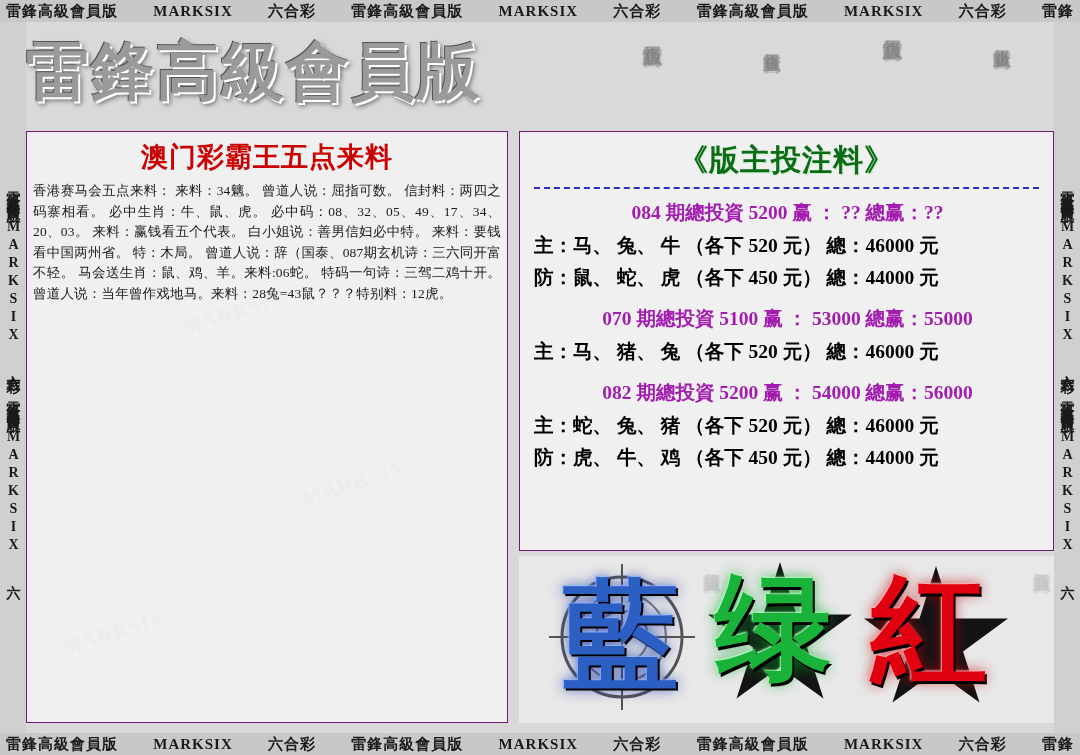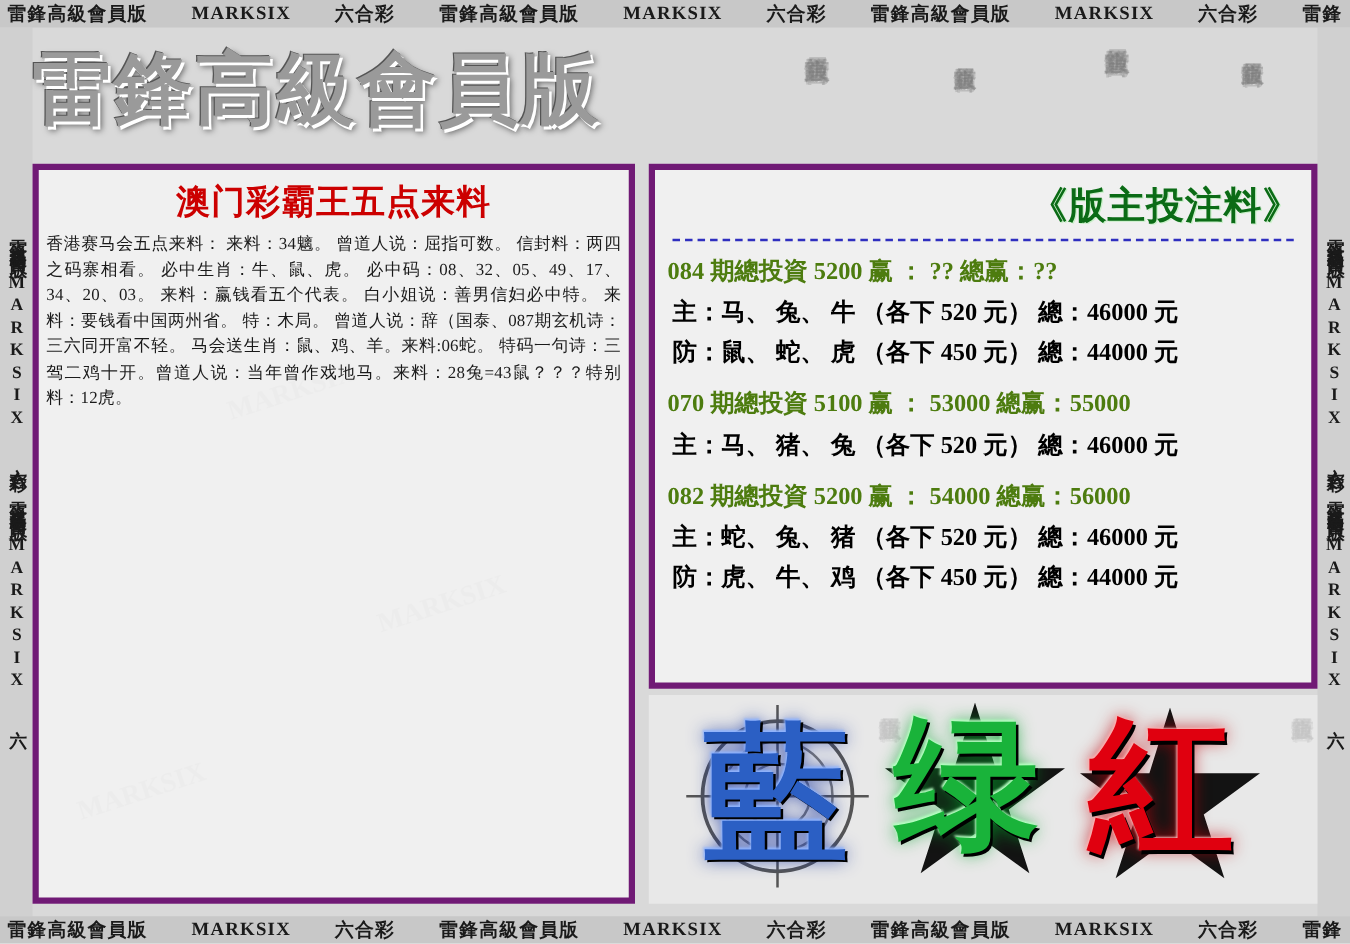--- a/index.html
+++ b/index.html
@@ -113,21 +113,21 @@
   .issue .num {
     font-size: 30px;
     letter-spacing: 1px;
   }
   .issue .suf { font-size: 20px; display:block; margin-top: 8px;}
 
   
   .panel {
     position: absolute;
     background: rgba(242,242,242,0.88);
-    border: 5px solid #701a75;
+    border: 1px solid #701a75;
     box-sizing: border-box;
   }
   .panel-left {
     left: 26px;
     top: 131px;
     width: 482px;
     height: 592px;
     padding: 4px 6px;
   }
   .panel-right {
@@ -160,42 +160,43 @@
     font-size: 13.5px;
     line-height: 20.5px;
     color: #1a1a1a;
     text-align: justify;
     margin: 0 0 16px 0;
     letter-spacing: 0.2px;
   }
 
   
   .right-title {
-    text-align: right;
+    text-align: center;
     font-family: "Liberation Serif", serif;
     font-weight: bold;
     font-size: 30px;
     color: #0b6b16;
     text-shadow: 1px 1px 0 #c9f0c9;
     margin: 4px 0 2px 0;
     letter-spacing: 1px;
   }
   .dashrule {
     border: none;
     border-top: 2px dashed #2f2fbf;
     margin: 6px 6px 10px 6px;
   }
   .blk { margin: 0 0 14px 0; }
   .blk-head {
     font-family: "Liberation Serif", serif;
     font-weight: bold;
     font-size: 19.5px;
-    color: #4d7c0f;
+    color: #a21caf;
     margin: 0 0 6px 2px;
     white-space: nowrap;
+    text-align: center;
   }
   .blk-row {
     font-family: "Liberation Serif", serif;
     font-weight: bold;
     font-size: 19.5px;
     color: #000000;
     margin: 0 0 5px 6px;
     white-space: nowrap;
   }
 

